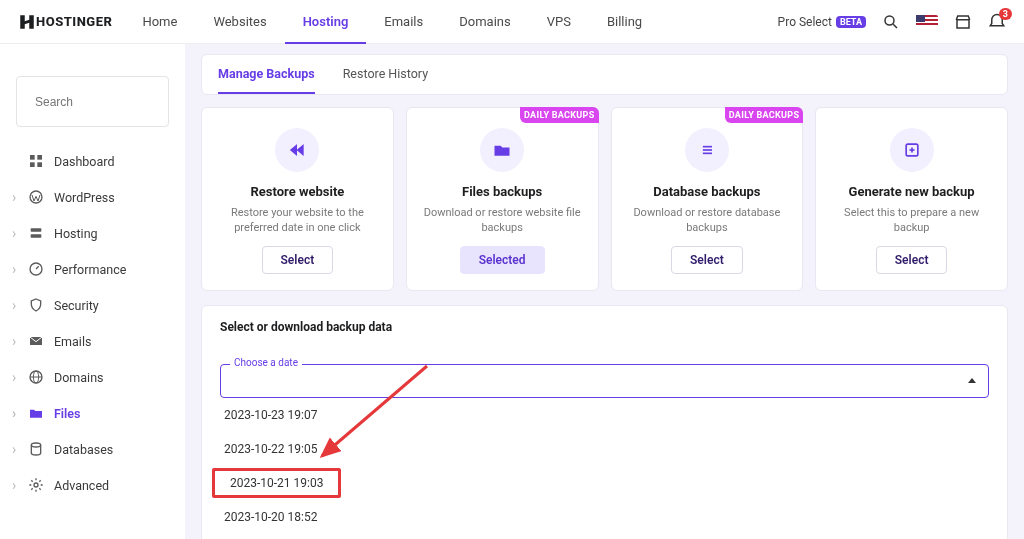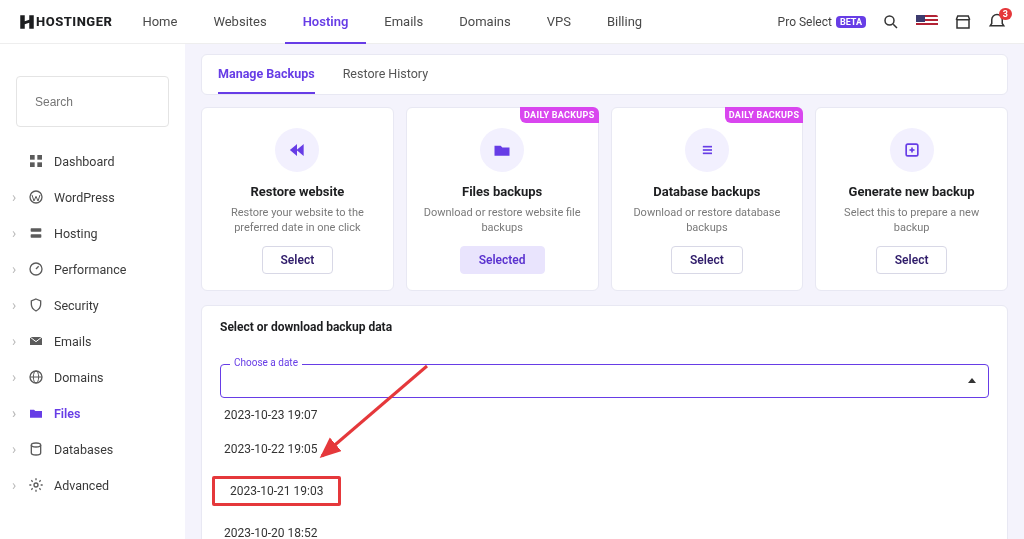--- a/index.html
+++ b/index.html
@@ -42,21 +42,21 @@
   .cardbtn { display:inline-block; border:1px solid #d8d8e6; border-radius:4px; padding:6px 18px; font-size:12px; color:#2f1c6a; font-weight:600; cursor:pointer;}
   .cardbtn.selected { background:#e9e4fd; border-color:#e9e4fd; color:#5a32cf; }
   .panel { background:#fff; border:1px solid #e8e8f3; border-radius:6px; padding: 14px 18px 0; }
   .panelhead { font-weight:700; font-size:12px; margin-bottom:30px; }
   .datewrap { position:relative; }
   .datefield { border:1px solid #673de6; border-radius:4px; height:34px; display:flex; align-items:center; padding: 0 12px; justify-content:space-between; cursor:pointer; }
   .datelegend { position:absolute; top:-7px; left:10px; background:#fff; padding:0 4px; font-size:10px; color:#673de6; }
   .caret-up { width:0; height:0; border-left:4px solid transparent; border-right:4px solid transparent; border-bottom:5px solid #333; }
   .datelist { margin: 0 -18px; }
   .dateopt { padding: 10px 22px; font-size:12px; color:#333; cursor:pointer;}
-  .dateopt.marked { outline: 3px solid #e5383b; outline-offset:-3px; border-radius:2px; display:inline-block; padding: 8px 18px; margin: 10px 10px;}
+  .dateopt.marked { outline: 3px solid #e5383b; outline-offset:-3px; border-radius:2px; display:inline-block; padding: 8px 18px; margin: 2px 10px;}
   .annot-arrow { position:absolute; pointer-events:none; }
 </style>
 </head>
 <body>
 
 <div class="topnav">
   <div class="brand">
     <svg viewBox="0 0 24 24">
         <path fill="#1d1e20" d="M3 3h6v8l6-2V3h6v18h-6v-8l-6 2v6H3z"></path>
       </svg>

